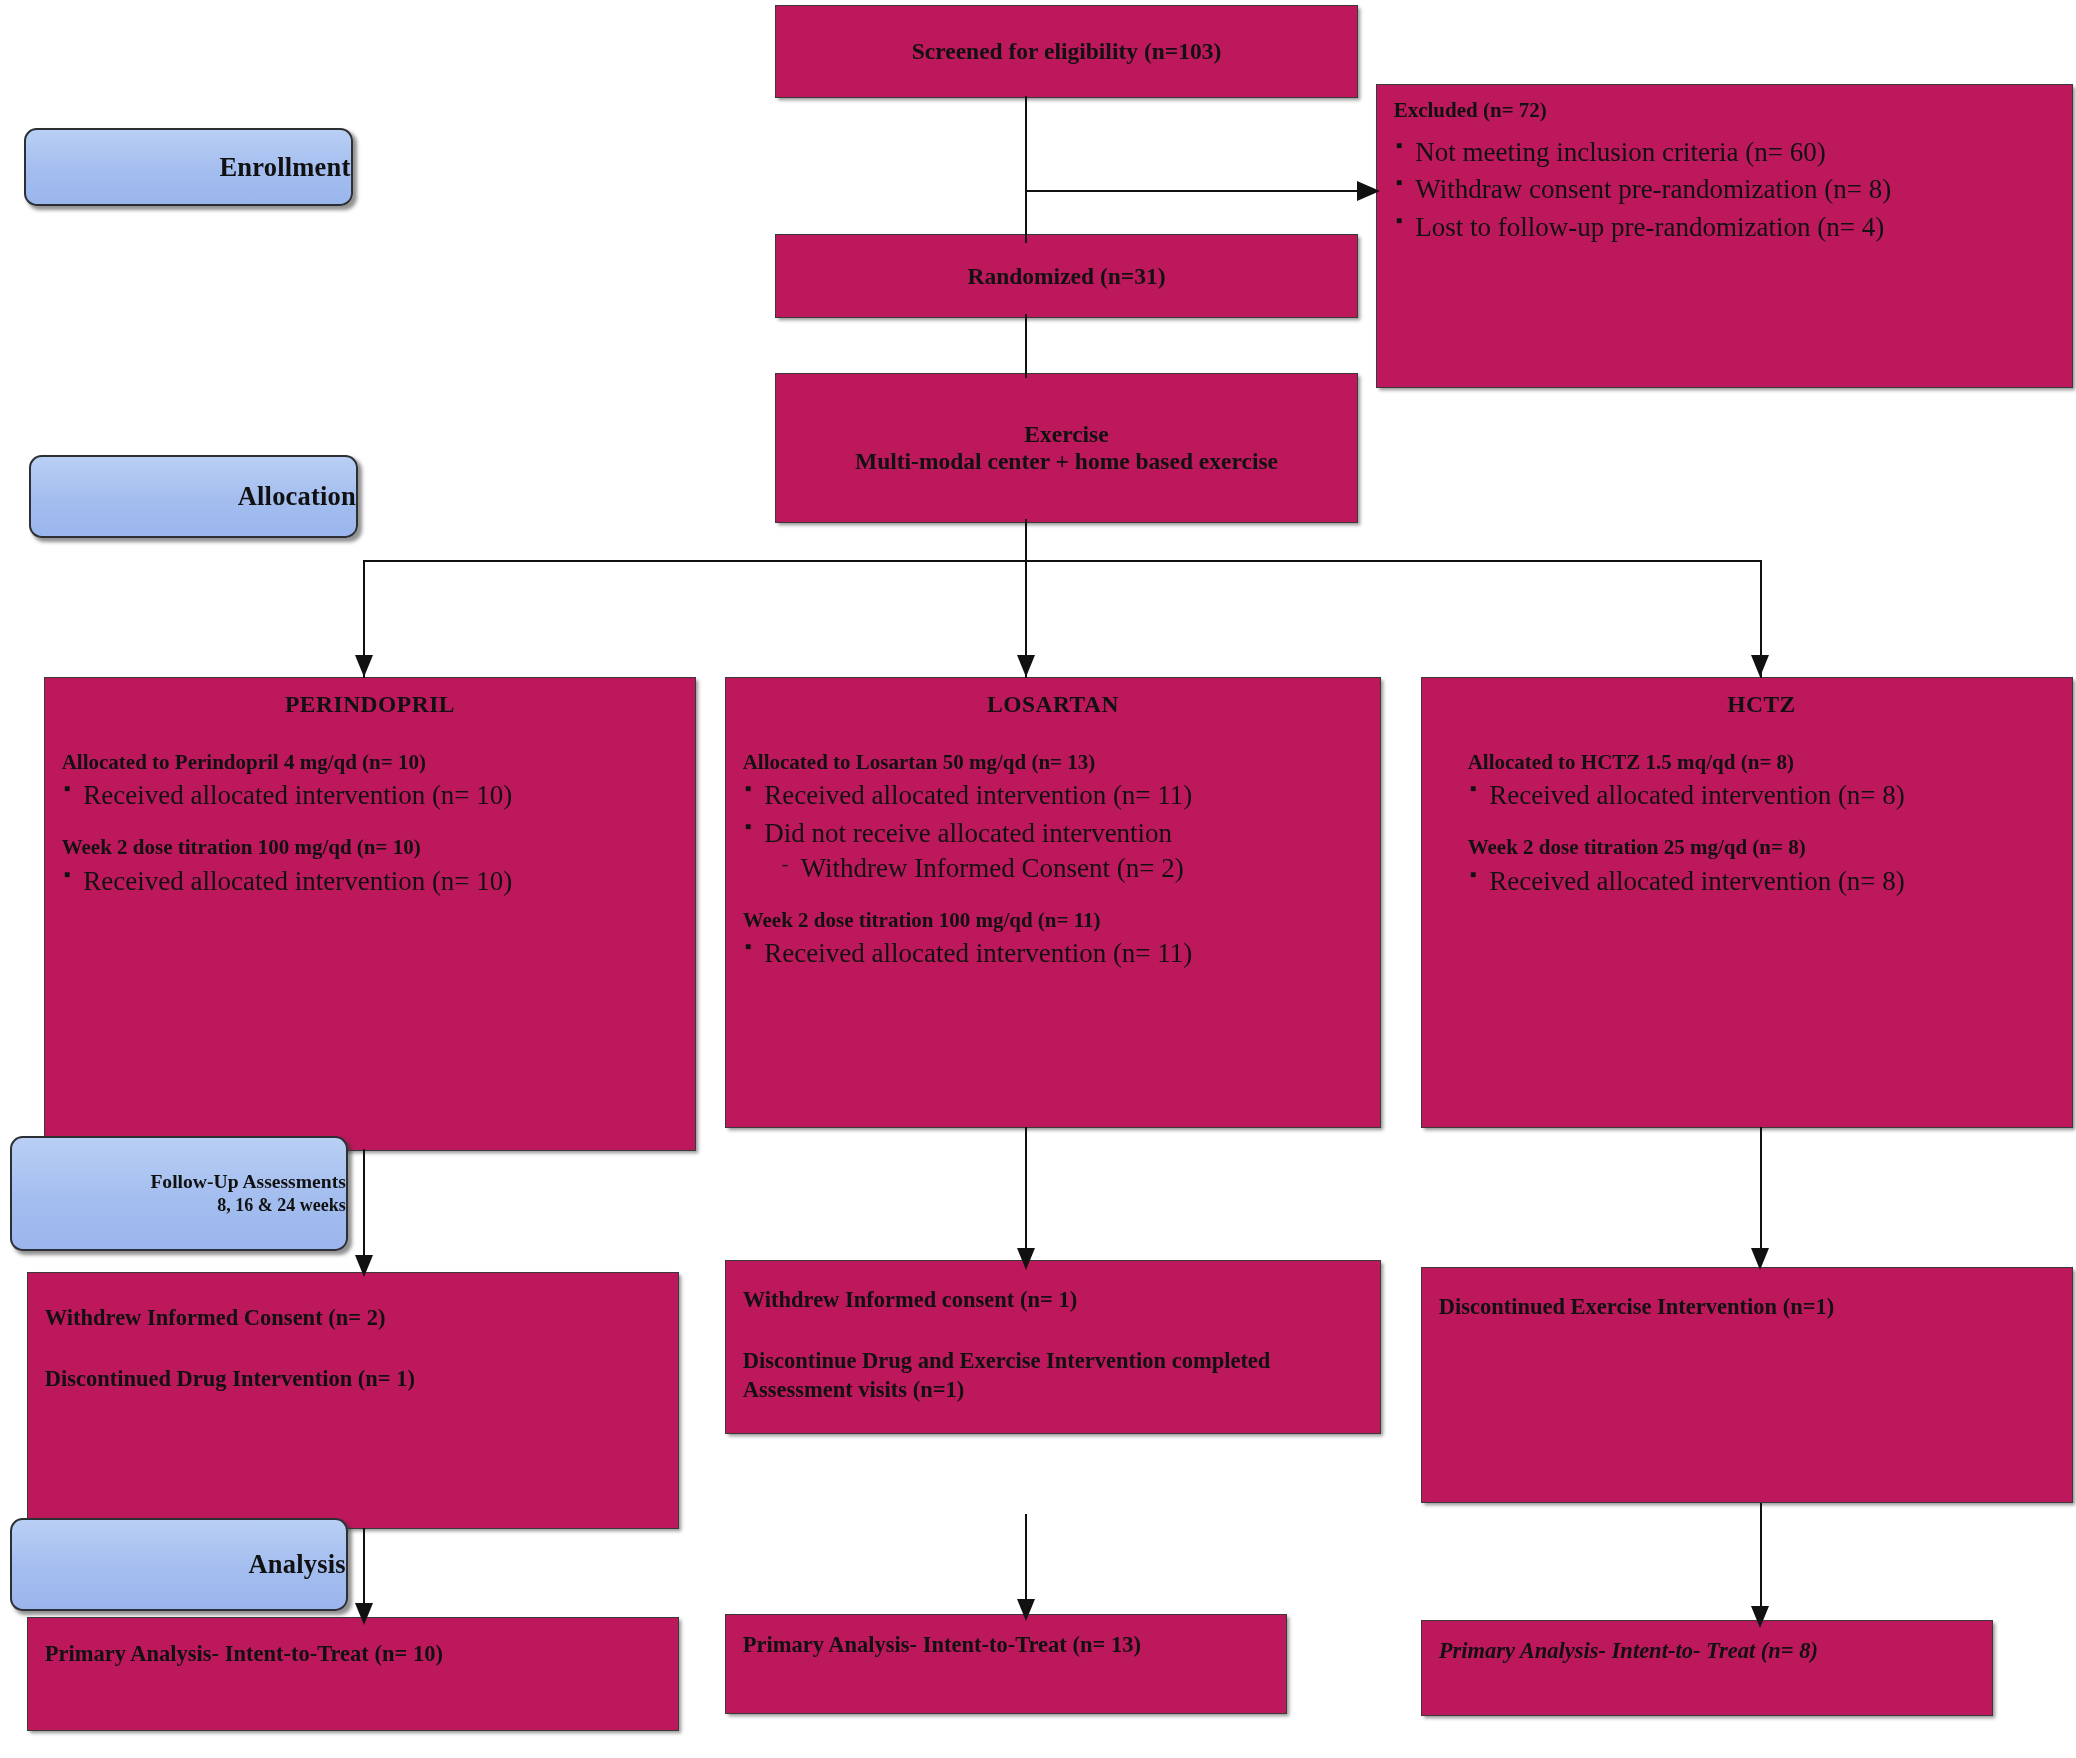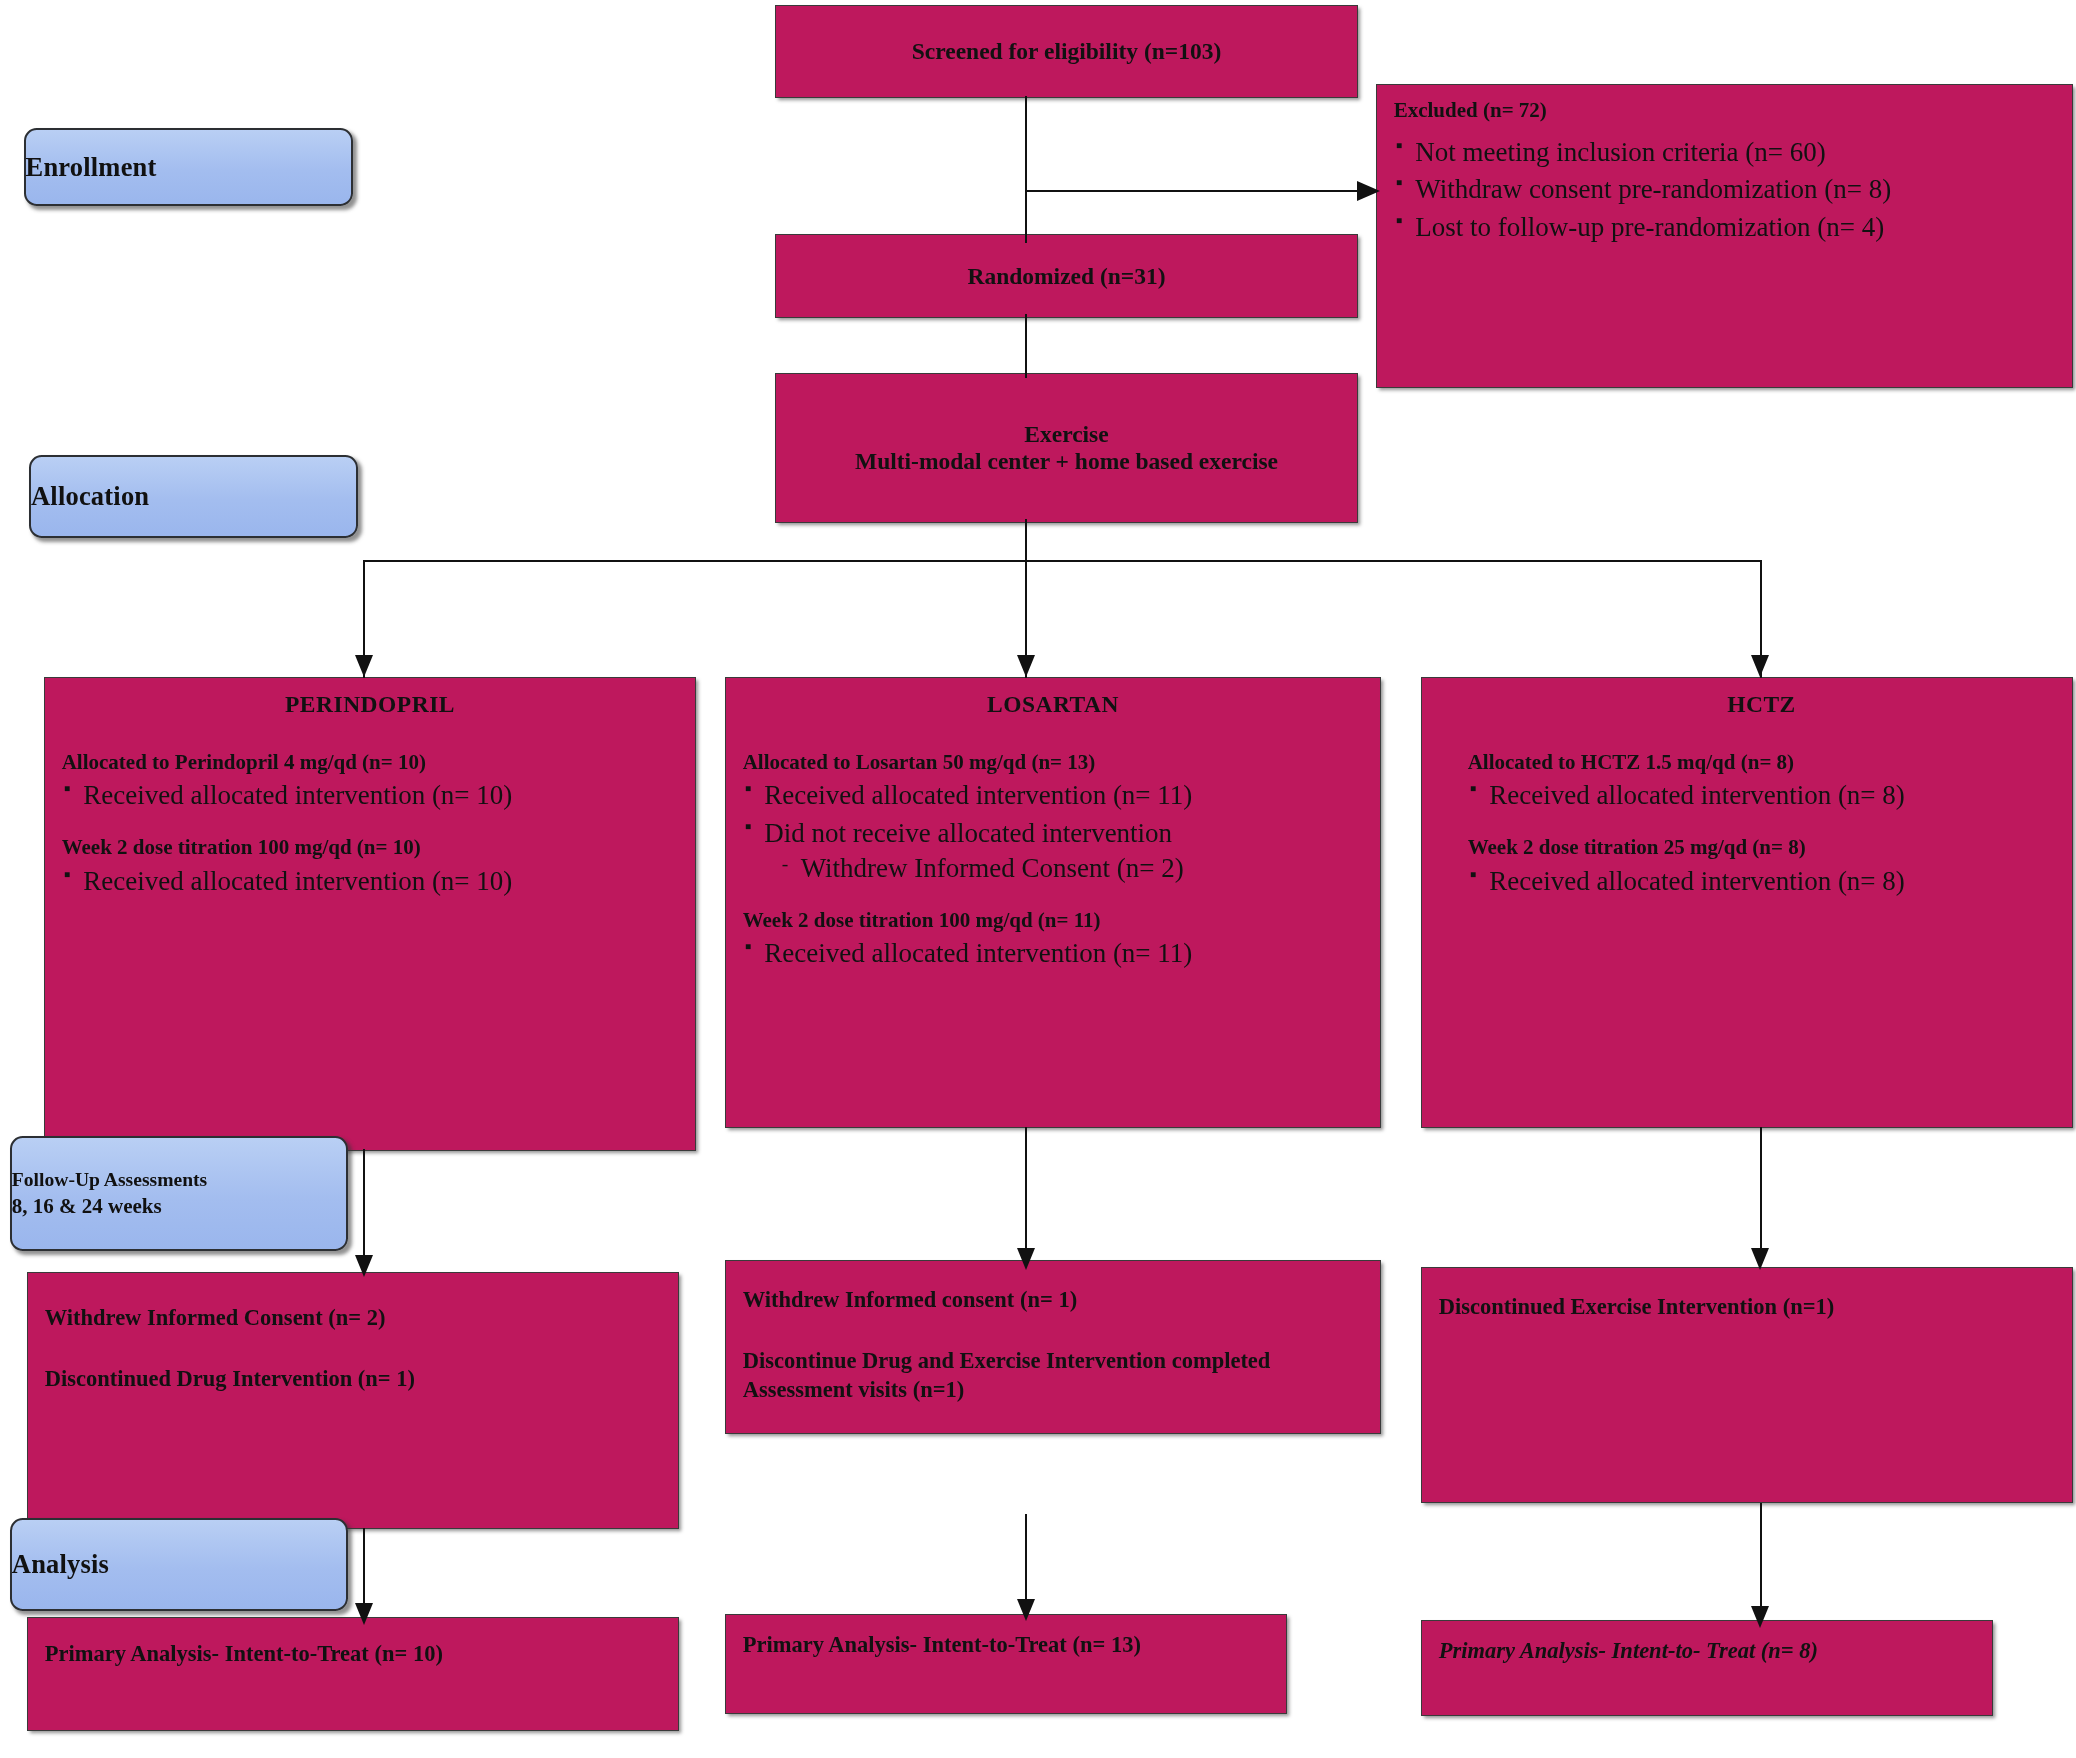--- a/index.html
+++ b/index.html
@@ -38,29 +38,29 @@
   
   .pill{
     position:absolute;
     background:linear-gradient(180deg,#b9cff4 0%, #a3bdef 55%, #9ab6ed 100%);
     border:2px solid #2c2f33;
     border-radius:12.7px;
     box-sizing:border-box;
     box-shadow:3.4px 3.9px 3.9px rgba(55,55,55,0.55);
     display:flex;
     flex-direction:column;
-    align-items:flex-start;
+    align-items:flex-end;
     justify-content:center;
     text-align:center;
     font-weight:bold;
     z-index:6;
   }
   .pill .l1{font-size:26.5px;letter-spacing:0.2px;}
   .pill .l2{font-size:19.6px;line-height:1.25;}
-  .pill .l3{font-size:21px;line-height:1.25;}
+  .pill .l3{font-size:18px;line-height:1.25;}
 
   
   .t-head{font-size:23.5px;font-weight:bold;}
   .t-arm{font-size:23.5px;font-weight:bold;letter-spacing:0.5px;}
   .t-bold{font-size:21px;font-weight:bold;line-height:1.18;}
   .t-body{font-size:22.5px;font-weight:bold;line-height:1.3;}
 
   ul.bul{list-style:none;margin:0;padding:0;}
   ul.bul li{
     position:relative;

